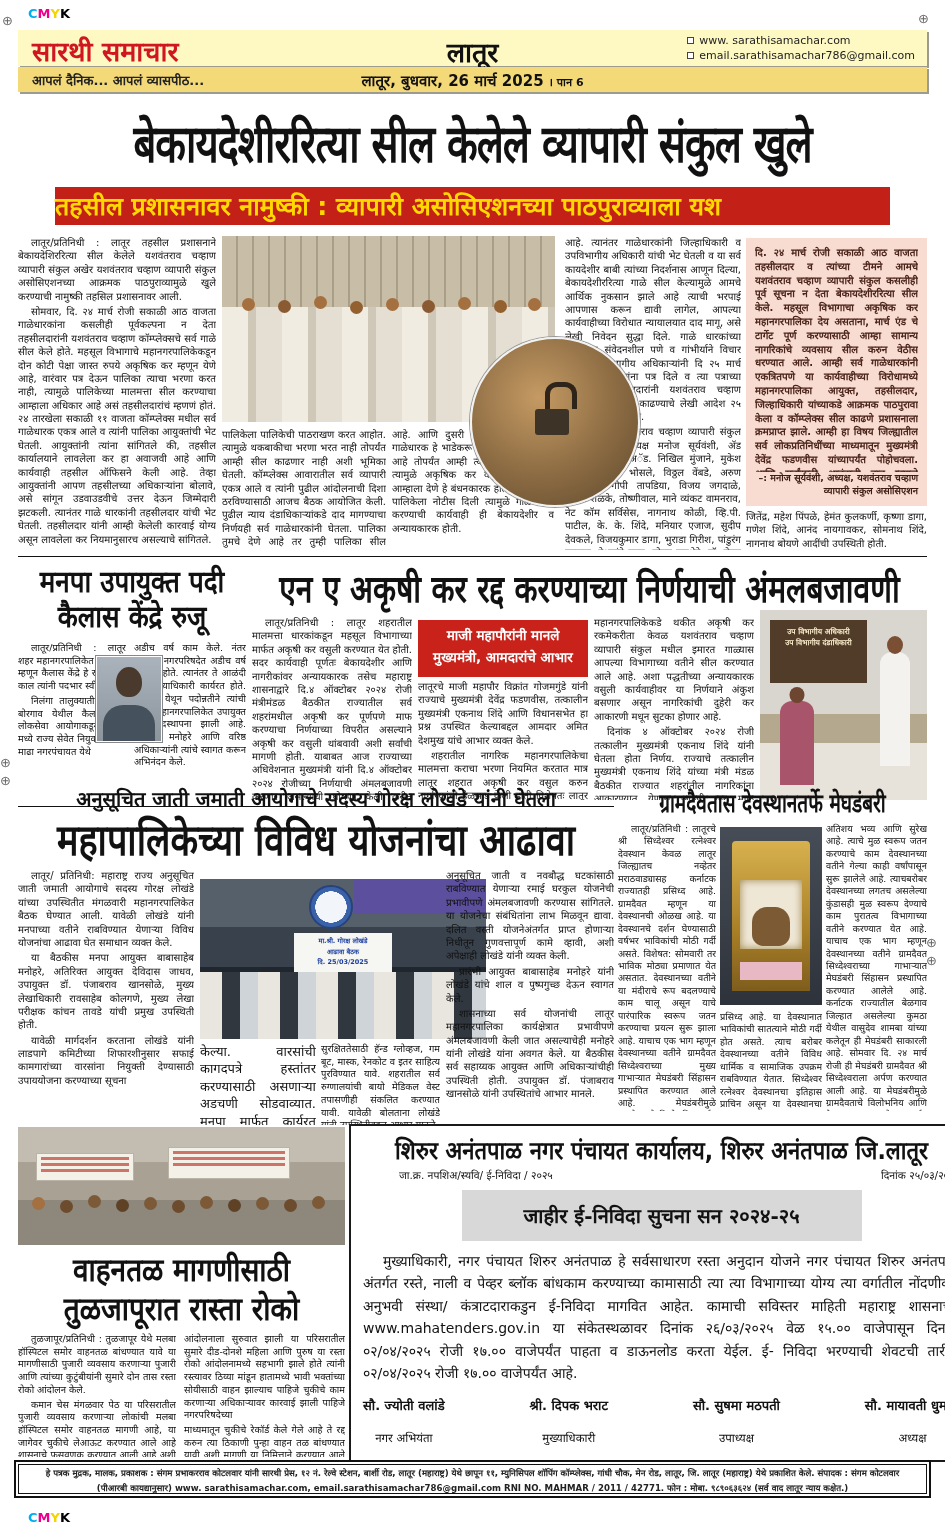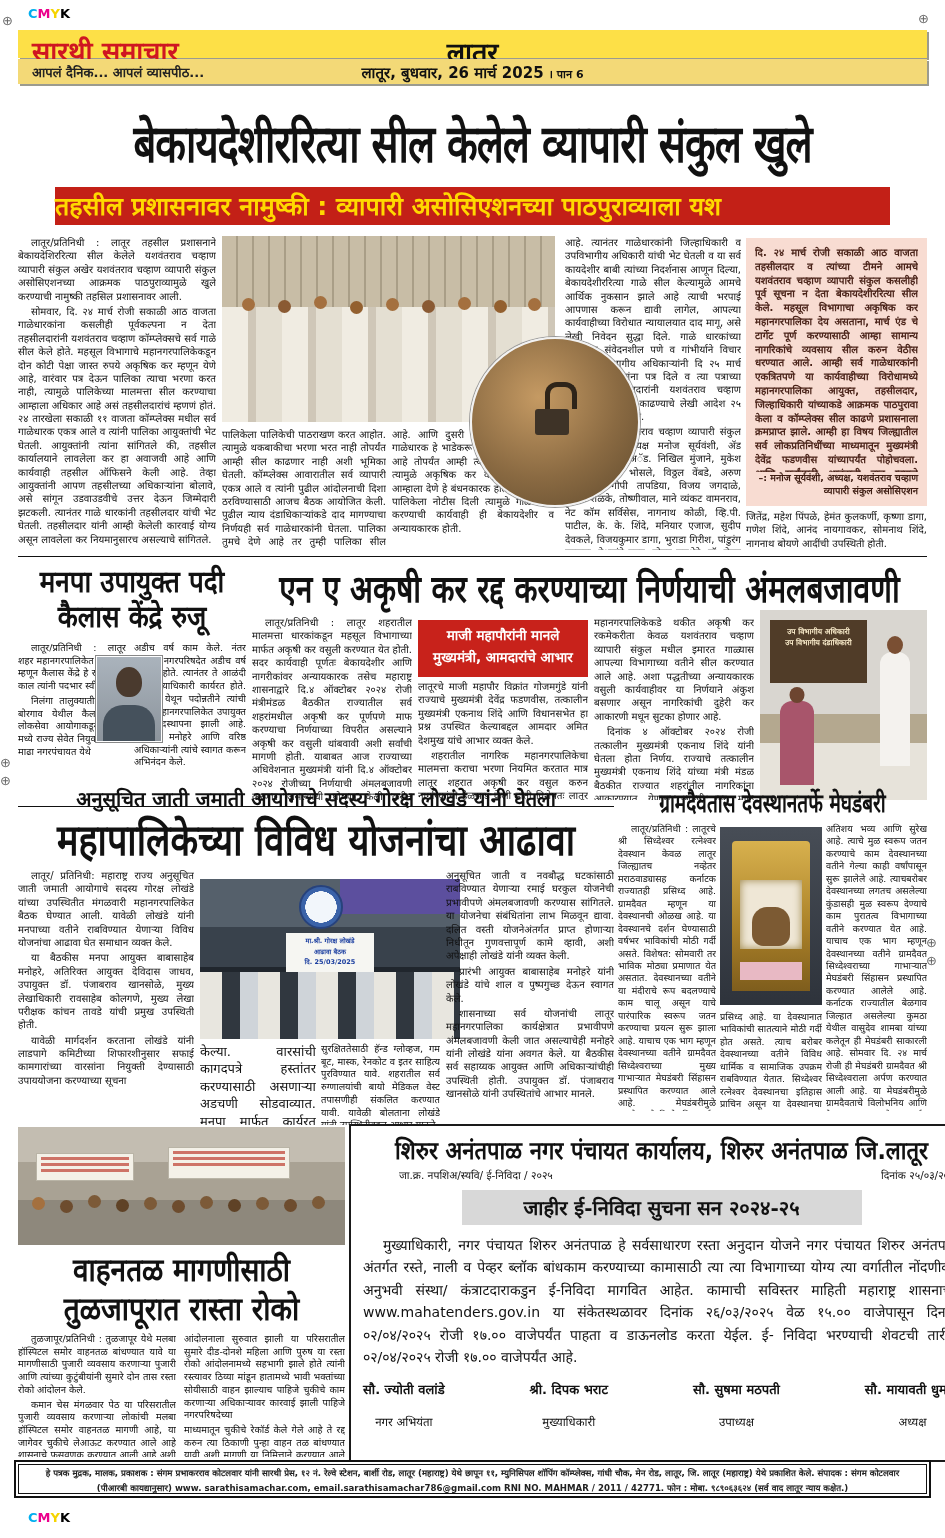--- a/index.html
+++ b/index.html
@@ -5,21 +5,21 @@
   html,body{margin:0;padding:0;background:#ffffff;}
   .page{position:relative;width:945px;height:1538px;background:#fff;overflow:hidden;
         font-family:"DejaVu Sans",sans-serif;color:#111;}
   
   .cropmark{position:absolute;color:#6a6a6a;font-size:13px;line-height:1;}
   .cmyk{position:absolute;font-weight:bold;font-size:13px;letter-spacing:0;}
   .cmyk .c{color:#00aeef}.cmyk .m{color:#ec008c}.cmyk .y{color:#f5d400}.cmyk .k{color:#000}
 
   
   .masthead{position:absolute;left:18px;top:30px;width:909px;}
-  .mast-top{position:relative;height:28px;background:#fde047;box-shadow:2px 2px 0 #9b9b8f;}
+  .mast-top{position:relative;height:36px;background:#fef9c3;box-shadow:2px 2px 0 #9b9b8f;}
   .brand{position:absolute;left:14px;top:2px;font-size:27px;font-weight:bold;color:#cf1621;}
   .city{position:absolute;left:0;right:0;text-align:center;top:3px;font-size:27px;font-weight:bold;color:#111;}
   .contacts{position:absolute;right:12px;top:3px;font-size:11px;color:#222;}
   .contacts .row{display:flex;align-items:center;gap:5px;line-height:15px;}
   .sq{display:inline-block;width:5px;height:5px;border:1px solid #444;background:#fff;}
   .mast-bottom{position:relative;height:25px;background:#f3d977;margin-top:1px;box-shadow:2px 2px 0 #9b9b8f;}
   .tagline{position:absolute;left:14px;top:4px;font-size:13px;font-weight:bold;color:#222;}
   .dateline{position:absolute;left:0;right:0;text-align:center;top:3px;font-size:15px;font-weight:bold;}
   .pg{font-size:11px;font-weight:bold;}
 
@@ -102,21 +102,21 @@
 
   .red-flag{position:absolute;background:#c8221b;color:#fff;font-weight:bold;text-align:center;
      font-size:13.5px;line-height:1.6;padding-top:5px;}
 
   
   .tender{position:absolute;left:349px;top:1124px;width:625px;height:338px;border:2px solid #1a1a1a;
      padding:6px 12px;box-sizing:border-box;overflow:hidden;}
   .tender-title{text-align:center;font-size:22px;font-weight:bold;margin:0;transform:scaleY(1.12);transform-origin:top;white-space:nowrap;}
   .tender-refrow{display:flex;justify-content:space-between;font-size:10.5px;margin-top:6px;margin-left:36px;}
   .tender-banner{width:400px;margin:8px auto 0;background:#d8d8d8;text-align:center;
-     font-size:20px;font-weight:bold;padding:4px 0;}
+     font-size:20px;font-weight:bold;padding:12px 0;}
   .tender-body{font-size:14px;line-height:1.6;text-align:justify;margin-top:9px;text-indent:20px;}
   .tender-sigs{display:flex;justify-content:space-between;margin-top:12px;}
   .sig{text-align:center;}
   .sig .nm{font-size:13px;font-weight:bold;}
   .sig .tt{font-size:11.5px;margin-top:16px;}
 
   
   .imprint{position:absolute;left:18px;top:1464px;width:909px;height:30px;border:1px solid #111;
      outline:2px solid #111;outline-offset:2px;text-align:center;font-size:8.6px;line-height:1.7;
      padding-top:1px;box-sizing:border-box;font-weight:bold;color:#222;}
@@ -136,20 +136,30 @@
     <span class="c">C</span><span class="m">M</span><span class="y">Y</span><span class="k">K</span>
   </div>
   <div class="cmyk" style="left:28px;top:1510px">
     <span class="c">C</span><span class="m">M</span><span class="y">Y</span><span class="k">K</span>
   </div>
 
   <header class="masthead">
     <div class="mast-top">
       <div class="brand">सारथी समाचार</div>
       <div class="city">लातूर</div>
+      <div class="contacts">
+        <div class="row">
+            <span class="sq"></span>
+            <span>www. sarathisamachar.com</span>
+          </div>
+        <div class="row">
+            <span class="sq"></span>
+            <span>email.sarathisamachar786@gmail.com</span>
+          </div>
+      </div>
     </div>
     <div class="mast-bottom">
       <div class="tagline">आपलं दैनिक... आपलं व्यासपीठ...</div>
       <div class="dateline">
         <span>लातूर, बुधवार, 26 मार्च 2025</span>
         <span class="pg">। पान 6</span>
       </div>
     </div>
   </header>
 
@@ -249,21 +259,21 @@
   <div class="rule" style="top:806px;width:596px"></div>
 
   <section style="left:18px;top:785px;width:596px;height:342px">
     <h3 class="h-two kicker" style="top:0">अनुसूचित जाती जमाती आयोगाचे सदस्य गोरक्ष लोखंडे यांनी घेतला</h3>
     <h2 class="h-two review-h" style="top:24px">महापालिकेच्या विविध योजनांचा आढावा</h2>
     <div class="col" style="left:0;top:84px;width:176px;height:256px">
       <p>लातूर/ प्रतिनिधी: महाराष्ट्र राज्य अनुसूचित जाती जमाती आयोगाचे सदस्य गोरक्ष लोखंडे यांच्या उपस्थितीत मंगळवारी महानगरपालिकेत बैठक घेण्यात आली. यावेळी लोखंडे यांनी मनपाच्या वतीने राबविण्यात येणाऱ्या विविध योजनांचा आढावा घेत समाधान व्यक्त केले.</p>
       <p>या बैठकीस मनपा आयुक्त बाबासाहेब मनोहरे, अतिरिक्त आयुक्त देविदास जाधव, उपायुक्त डॉ. पंजाबराव खानसोळे, मुख्य लेखाधिकारी रावसाहेब कोलगणे, मुख्य लेखा परीक्षक कांचन तावडे यांची प्रमुख उपस्थिती होती.</p>
       <p>यावेळी मार्गदर्शन करताना लोखंडे यांनी लाडपागे कमिटीच्या शिफारशीनुसार सफाई कामगारांच्या वारसांना नियुक्ती देण्यासाठी उपाययोजना करण्याच्या सूचना</p>
     </div>
-    <div class="photo meeting-photo" style="left:182px;top:94px;width:260px;height:160px">
+    <div class="photo meeting-photo" style="left:182px;top:94px;width:286px;height:160px">
       <div class="meeting-strip"></div>
       <div class="meeting-seal"></div>
       <div class="meeting-board">
         <div>मा.श्री. गोरक्ष लोखंडे</div>
         <div>आढावा बैठक</div>
         <div>दि. 25/03/2025</div>
       </div>
       <div class="meeting-people"></div>
     </div>
     <div class="col" style="left:182px;top:258px;width:116px;height:82px;font-size:13px">

